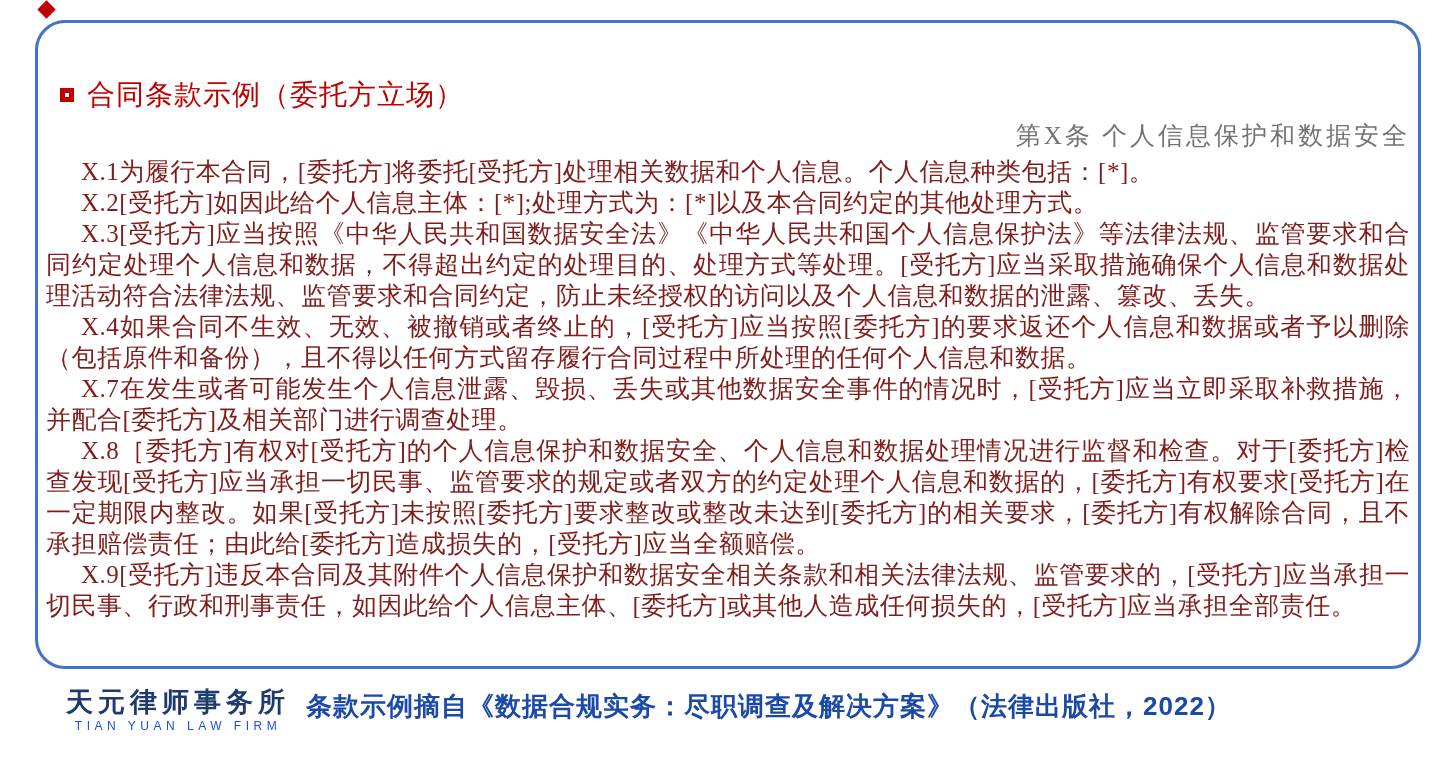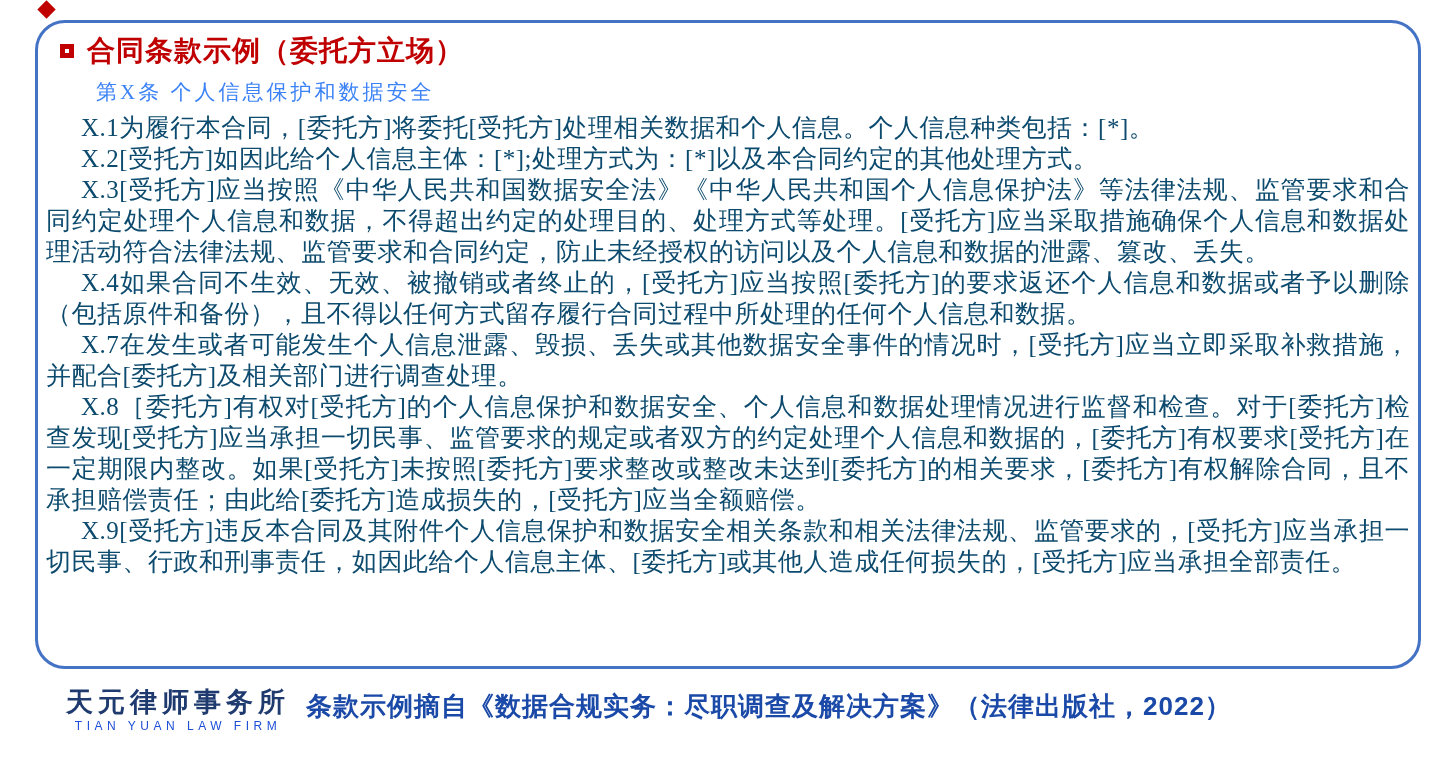--- a/index.html
+++ b/index.html
@@ -28,49 +28,51 @@
     background: #ffffff;
     padding: 8px 8px 0 8px;
   }
 
   .slide-title {
     display: flex; align-items: center;
     height: 40px;
     padding-left: 14px;
     margin-bottom: 4px;
     font-family: "Liberation Sans", sans-serif;
-    font-weight: bold;
+    font-weight: normal;
     font-size: 28px;
     color: #C00000;
     letter-spacing: 1px;
+    margin-top: 44px;
   }
   .bullet-square {
     display: inline-block;
     width: 14px; height: 14px;
     border: 5px solid #C00000;
     margin-right: 13px;
     flex: 0 0 auto;
   }
 
   .clause-heading {
     margin: 0 0 3px 0;
     padding-left: 50px;
-    font-size: 21px;
+    font-size: 25px;
     line-height: 34px;
     letter-spacing: 3px;
-    color: #3b82f6;
+    color: #737373;
+    text-align: right;
   }
 
   .clause {
     margin: 0;
     font-size: 25px;
     line-height: 31px;
     text-indent: 35px;
     text-align: justify;
-    color: #0c4a6e;
+    color: #7f1d1d;
     letter-spacing: 0.5px;
   }
 
   .footer {
     position: absolute;
     left: 0; top: 678px;
     width: 1454px; height: 85px; margin-left: 11px;
   }
   .logo {
     position: absolute;

